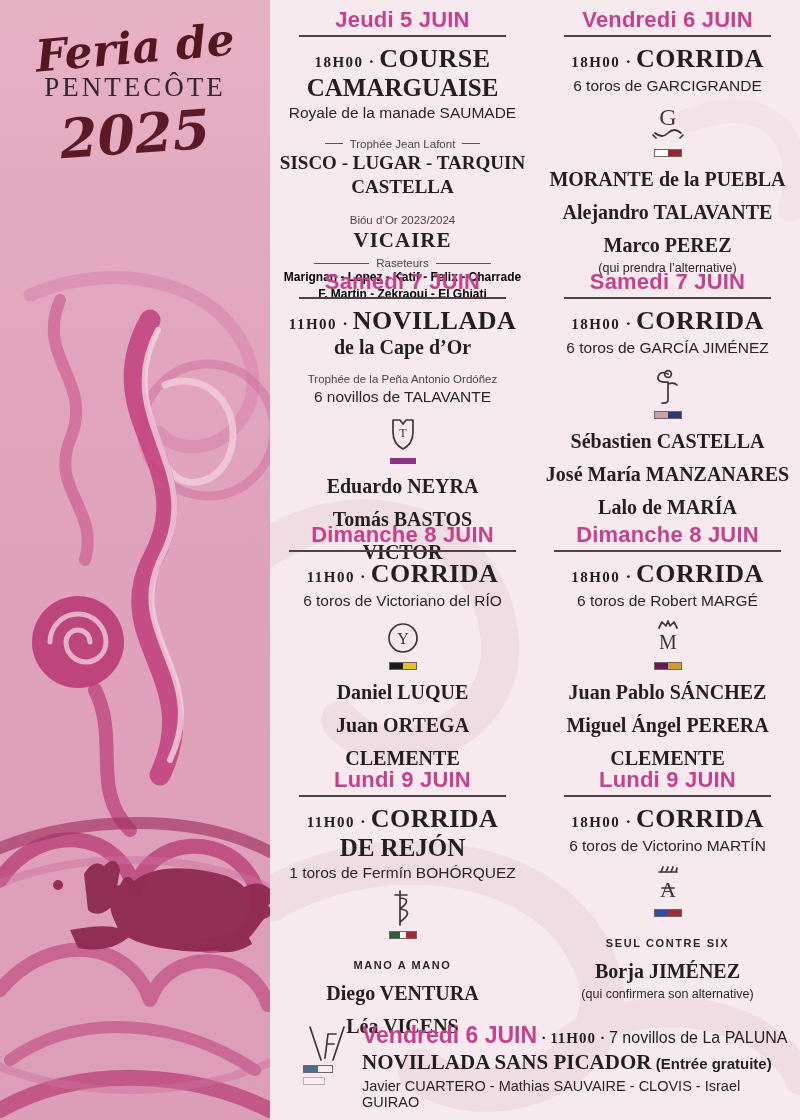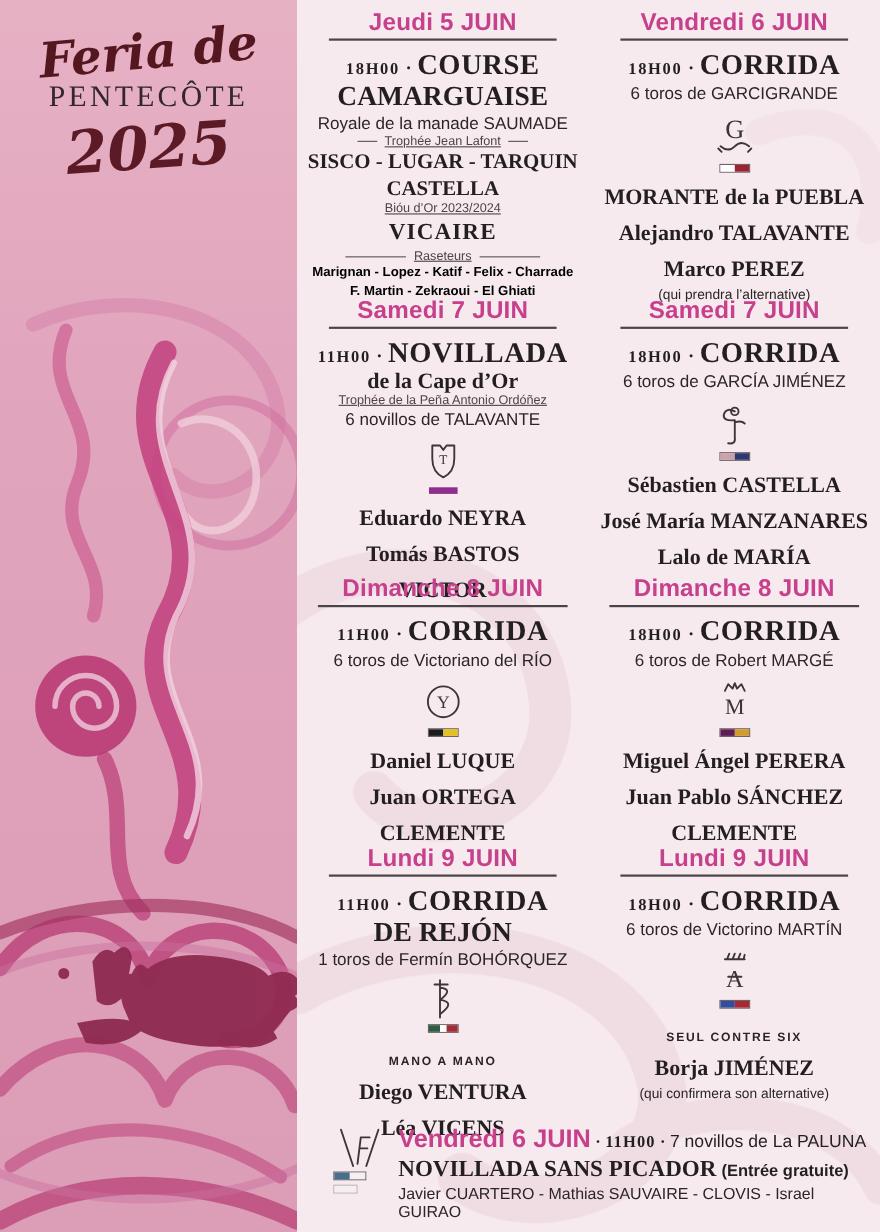--- a/index.html
+++ b/index.html
@@ -23,21 +23,21 @@
         grid-template-rows:262px 253px 245px 236px;z-index:2;}
   .block{text-align:center;overflow:visible;}
   .date{margin:0;font-weight:700;font-size:22px;line-height:1.05;color:#c7408c;letter-spacing:.2px;}
   .rule{height:2px;background:#4a4347;width:78%;margin:4px auto 8px;}
   .evline{margin:0;font-family:"Liberation Serif",serif;font-weight:700;color:#231f20;line-height:1.1;}
   .time{font-size:15px;letter-spacing:1.5px;}
   .dot{font-size:17px;padding:0 5px;}
   .evtitle{font-size:26px;letter-spacing:.5px;}
   .evtitle2{margin:0;font-family:"Liberation Serif",serif;font-weight:700;font-size:25px;line-height:1.1;}
   .sub{margin:2px 0 0;font-size:15.5px;font-weight:400;color:#2b2527;line-height:1.25;}
-  .tiny{margin:0 0 0;font-size:11.5px;color:#4c444a;text-decoration:underline;}
+  .tiny{margin:15px 0 0;font-size:11.5px;color:#4c444a;}
   .dash{display:flex;align-items:center;justify-content:center;gap:7px;}
   .dash::before,.dash::after{content:"";height:1px;background:#5a5256;width:18px;}
   .dash.long::before,.dash.long::after{width:55px;}
   .bulls{margin:2px 0 0;font-family:"Liberation Serif",serif;font-weight:700;font-size:19px;line-height:1.2;}
   .bullsBig{font-size:21px;letter-spacing:1px;}
   .ras{margin:1px 0 0;font-size:12px;font-weight:700;color:#000000;line-height:1.3;}
   .name{margin:11px 0 0;font-family:"Liberation Serif",serif;font-weight:700;font-size:20px;line-height:1.1;}
   .labelCaps{margin:20px 0 0;font-size:11px;font-weight:700;letter-spacing:1.6px;color:#2b2527;}
   .note{margin:5px 0 0;font-size:12.5px;font-weight:400;color:#2b2527;}
   .brand{display:flex;flex-direction:column;align-items:center;margin:9px 0 2px;}
@@ -229,22 +229,22 @@
       <div class="brand">
         <svg width="46" height="40" viewBox="0 0 46 40">
           <path class="mark" d="M14,9 l3,-6 l4,4 l2,-5 l2,5 l4,-4 l3,6"></path>
           <text class="markTxt" x="23" y="30" font-size="20" text-anchor="middle">M</text>
         </svg>
         <div class="bar">
             <span style="width:13px;background:#5f1d56"></span>
             <span style="width:13px;background:#cf9d2e"></span>
           </div>
       </div>
+      <p class="name">Juan Pablo SÁNCHEZ</p>
       <p class="name">Miguel Ángel PERERA</p>
-      <p class="name">Juan Pablo SÁNCHEZ</p>
       <p class="name">CLEMENTE</p>
     </section>
 
     <section class="block">
       <h2 class="date">Lundi 9 JUIN</h2>
       <div class="rule"></div>
       <p class="evline"><span class="time">11H00</span><span class="dot">·</span><span class="evtitle">CORRIDA</span></p>
       <p class="evtitle2">DE REJÓN</p>
       <p class="sub">1 toros de Fermín BOHÓRQUEZ</p>
       <div class="brand" style="margin:5px 0 0">

